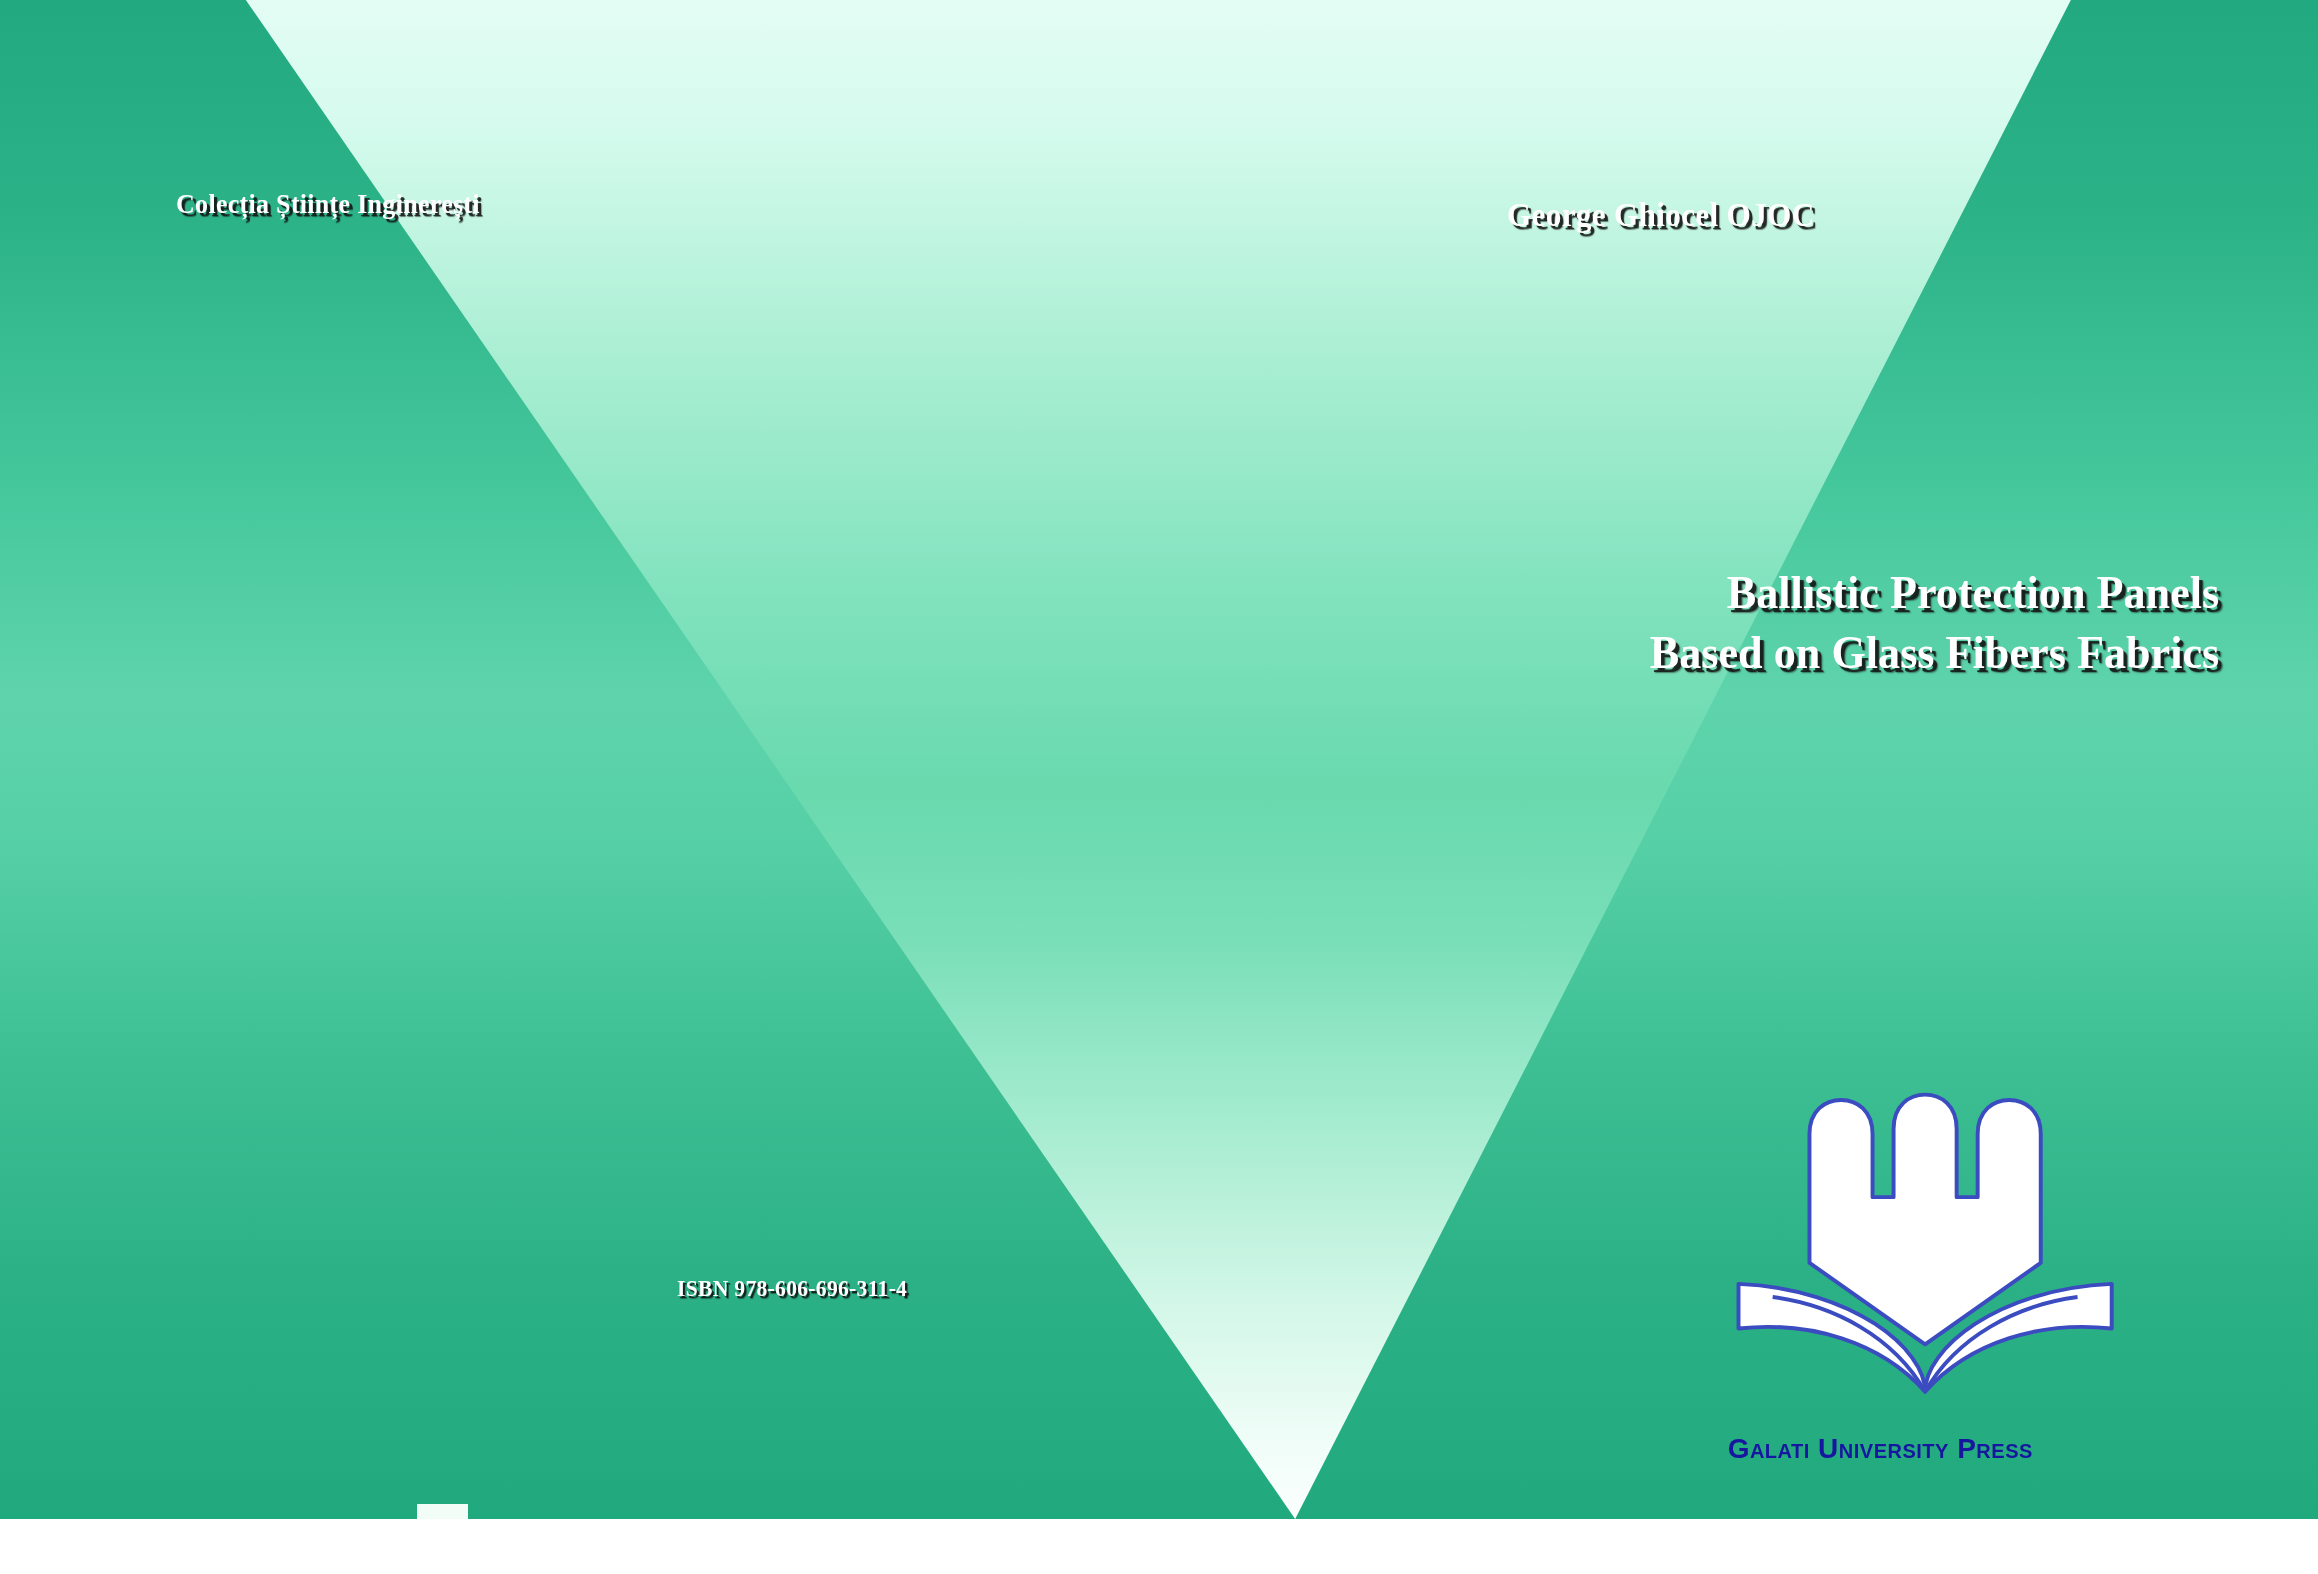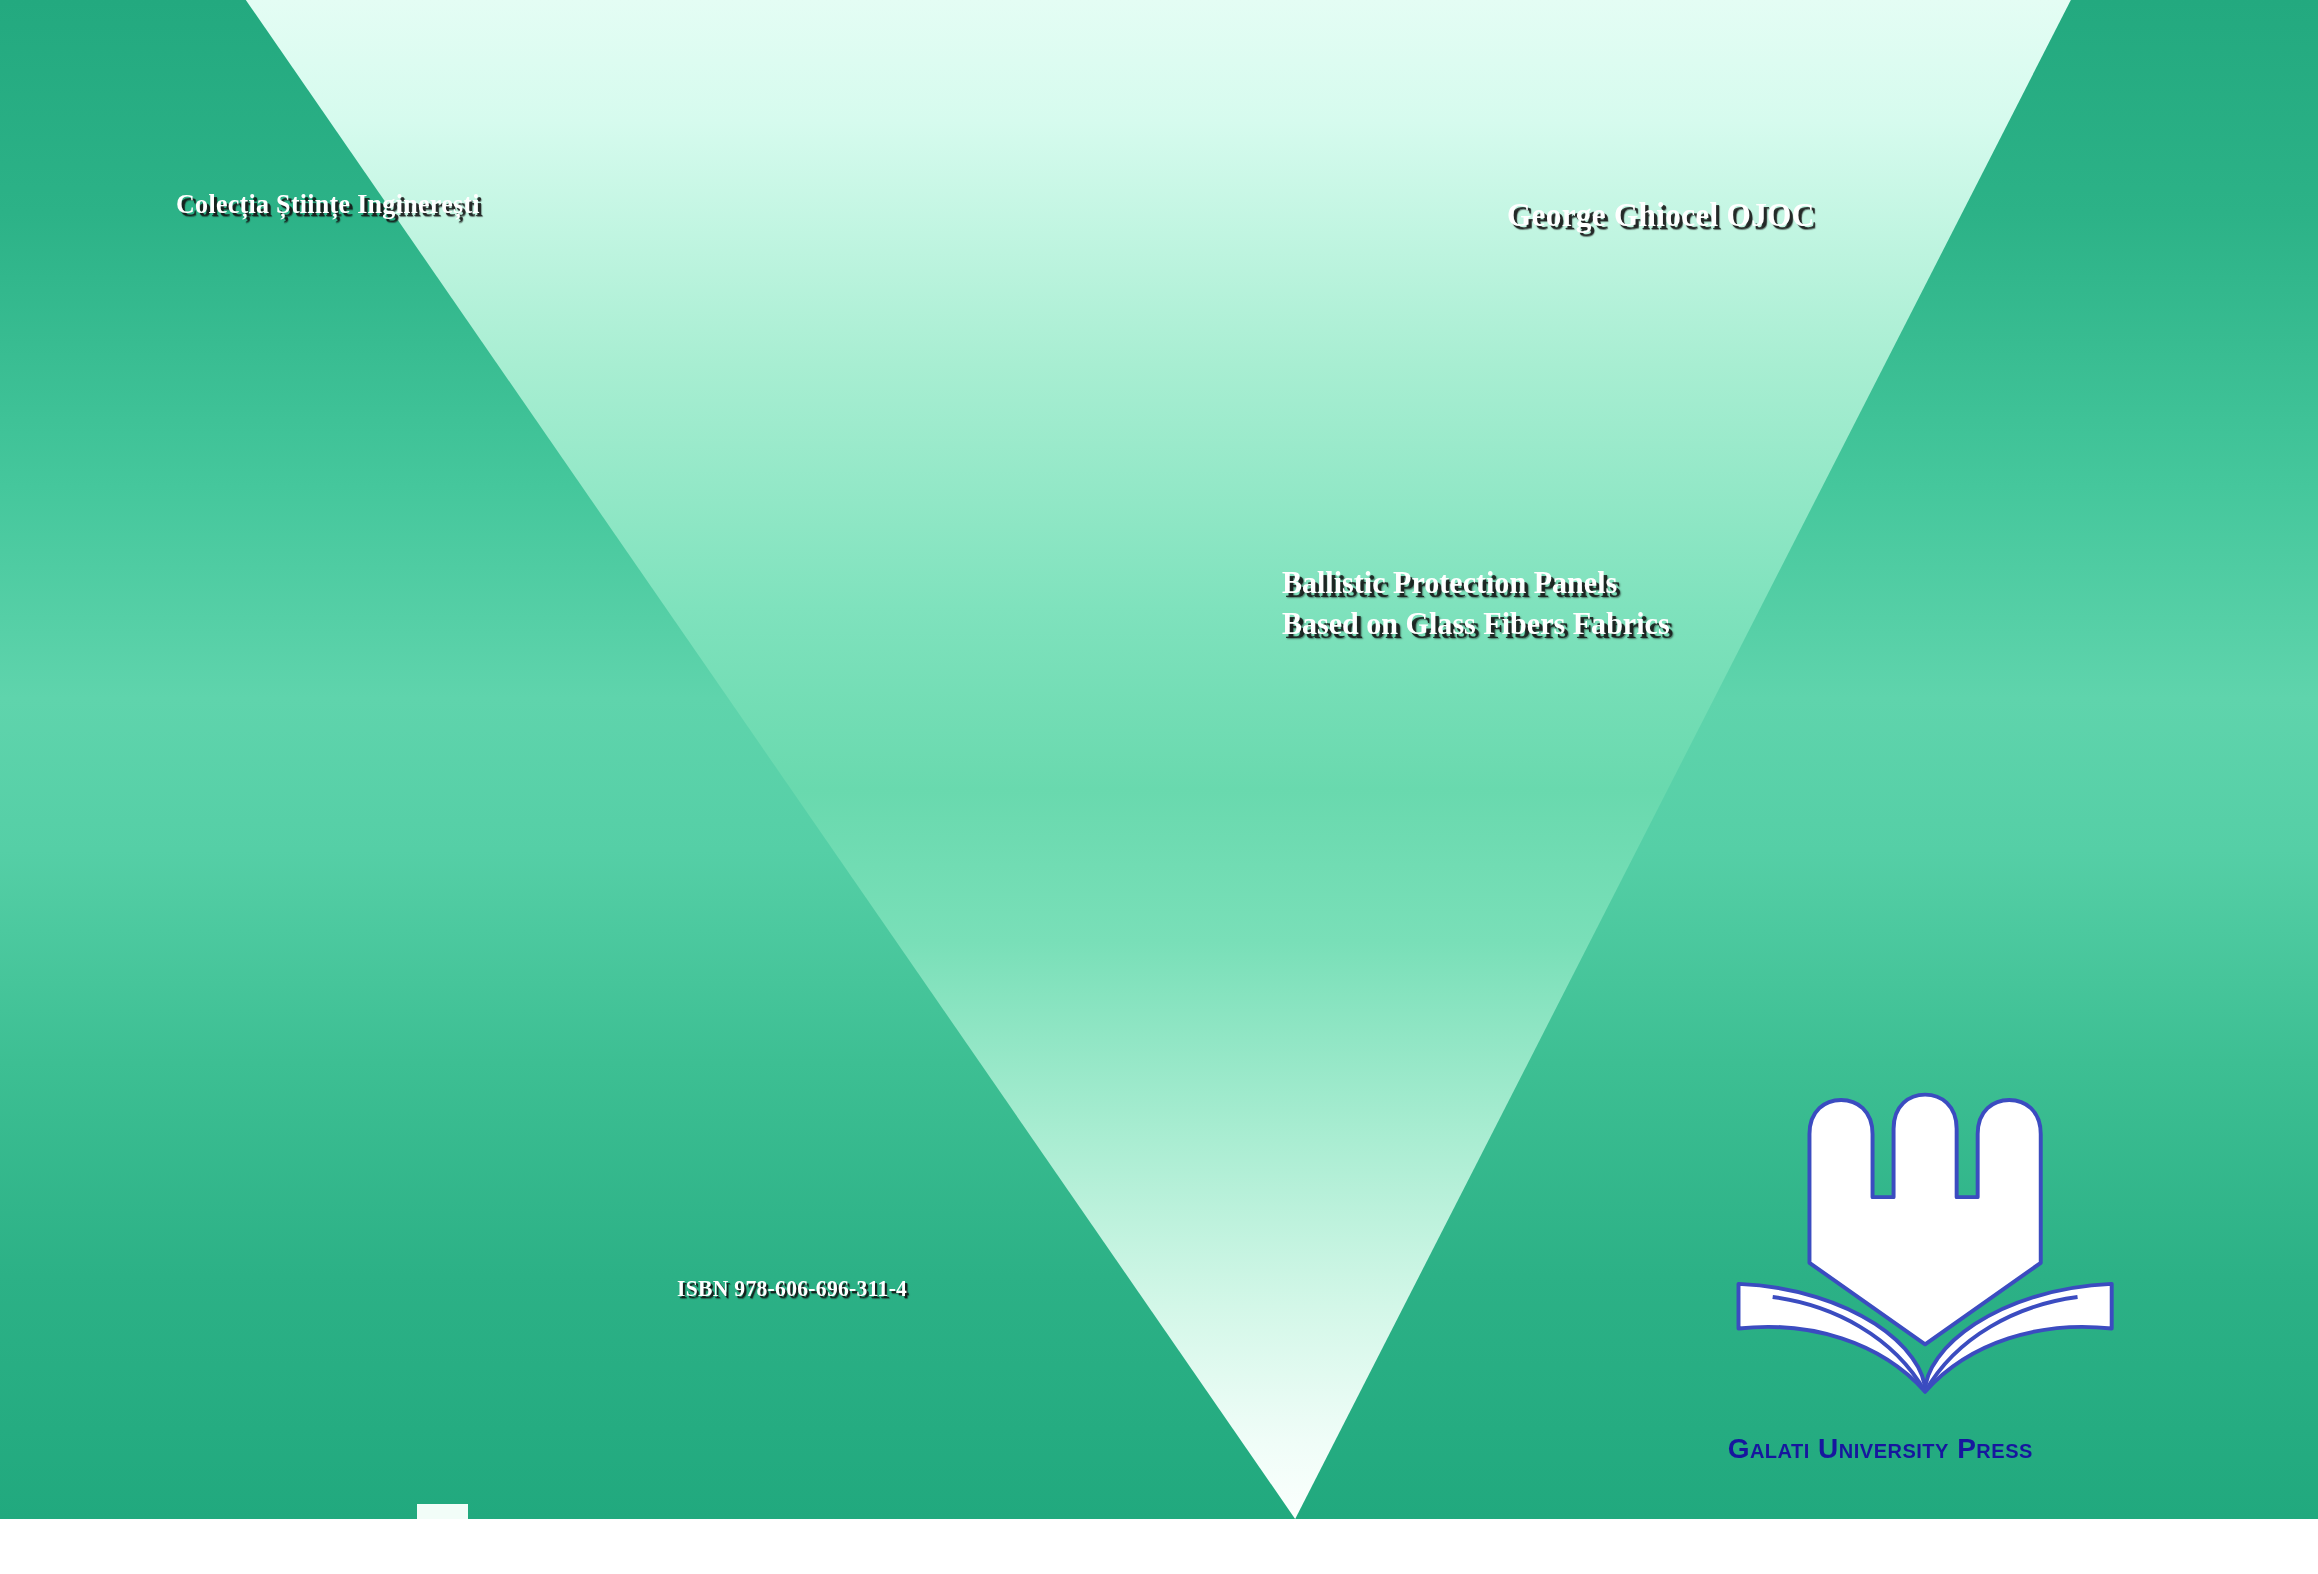--- a/index.html
+++ b/index.html
@@ -104,24 +104,24 @@
     font-size: 34px;
     transform: scaleX(0.92);
     transform-origin: left center;
   }
 
   #title {
     position: absolute;
     left: 54.0%;
     top: 37.0%;
     width: 43%;
-    text-align: left;
+    text-align: right;
     color: #ffffff;
     font-weight: bold;
-    font-size: 32px;
+    font-size: 47px;
     line-height: 1.28;
     text-shadow:
         3.8px 3.8px 0 rgba(18,18,18,0.82),
         4.9px 4.9px 1.6px rgba(18,18,18,0.50);
   }
   #title .tline { display: block; transform: scaleX(0.94); }
 
   #isbn {
     left: 29.2%;
     top: 84.0%;

